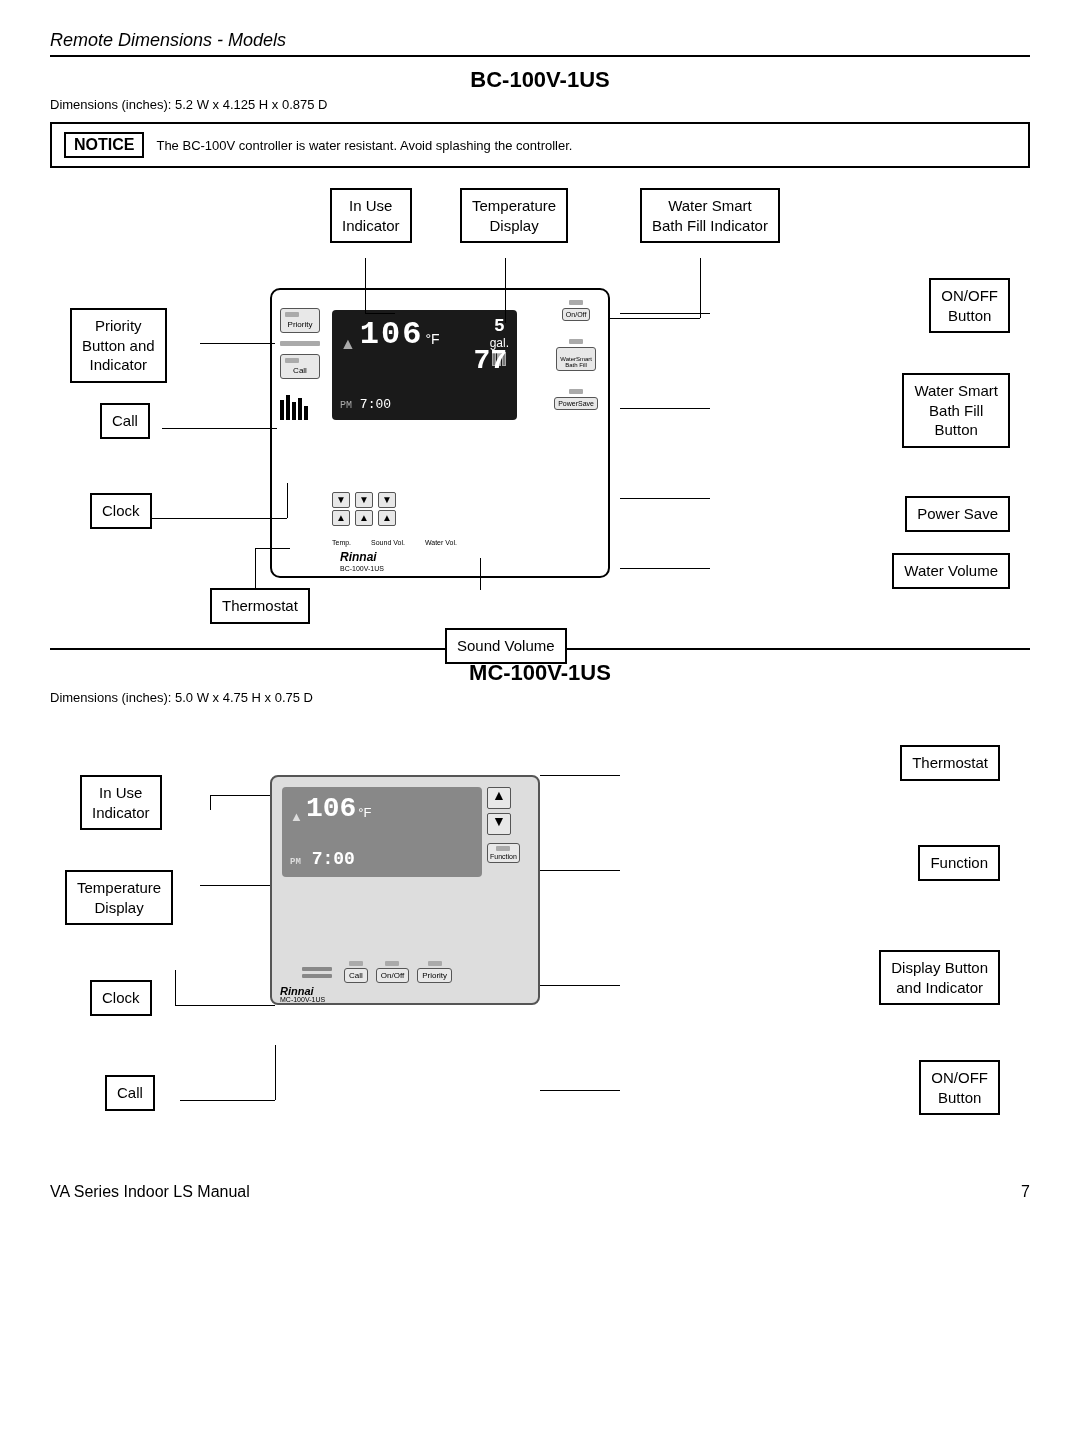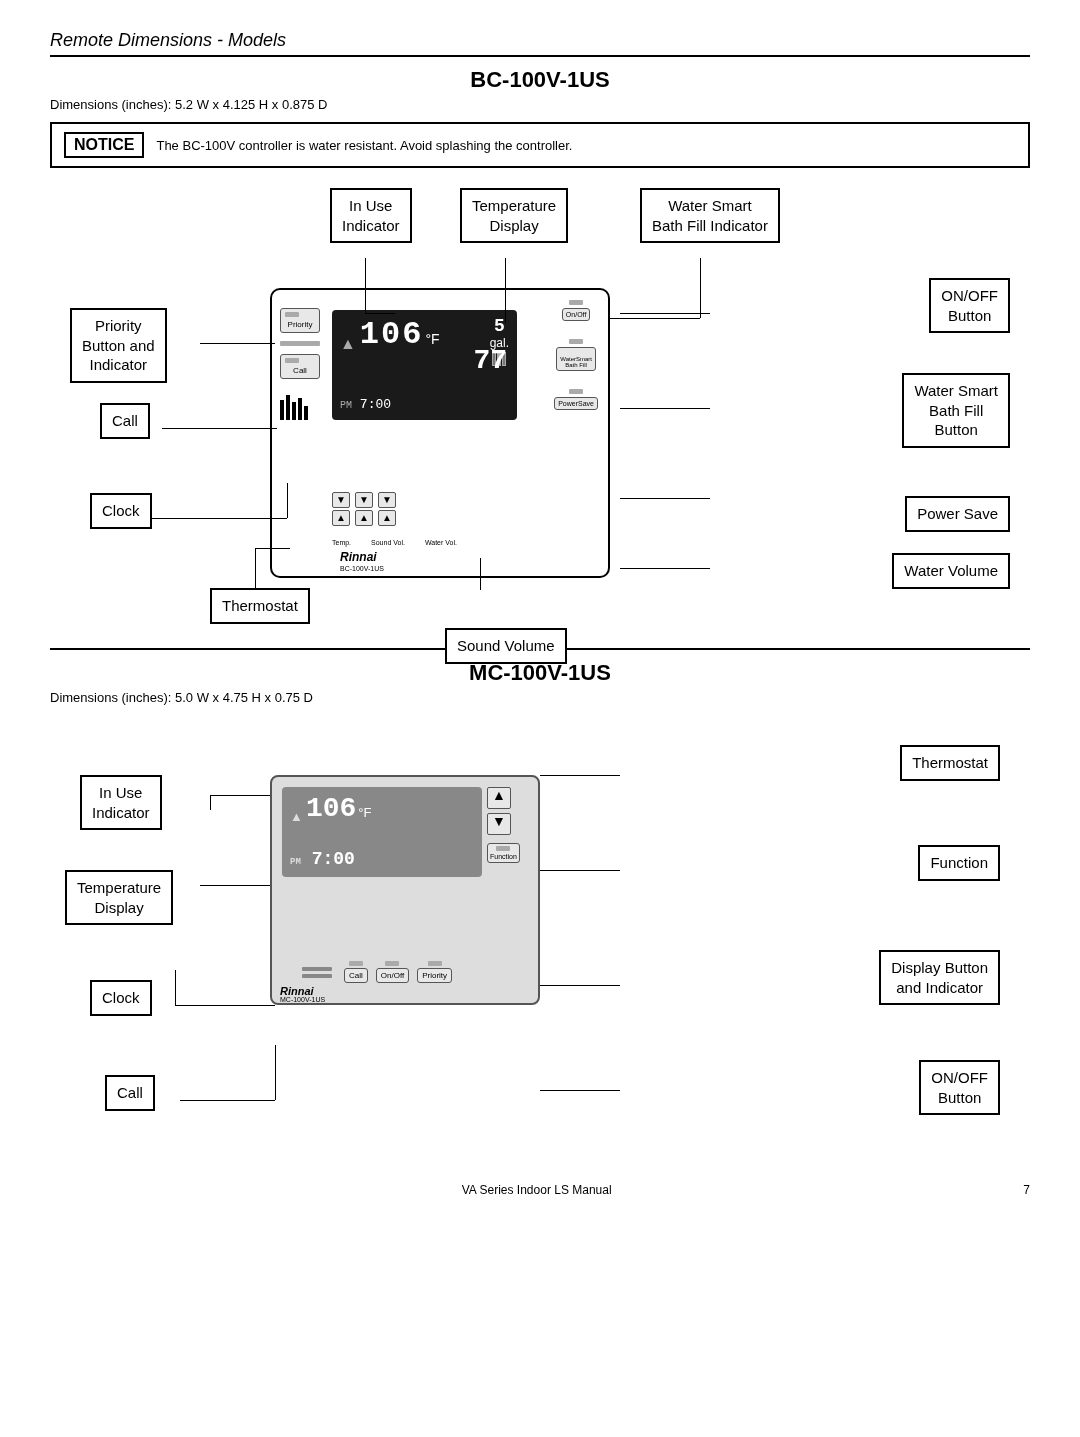--- a/index.html
+++ b/index.html
@@ -261,22 +261,22 @@
       font-size: 18px;
       font-weight: bold;
       font-family: 'Courier New', monospace;
       color: #fff;
     }
     .controller-mc .display-screen-mc .pm-mc {
       font-size: 9px;
       color: #ddd;
     }
     .footer-text {
-      text-align: center;
-      font-size: 12px;
+      text-align: left;
+      font-size: 16px;
       margin-top: 30px;
       padding-top: 8px;
     }
     .page-num {
       float: right;
     }
   </style>
 </head>
 <body>
 

